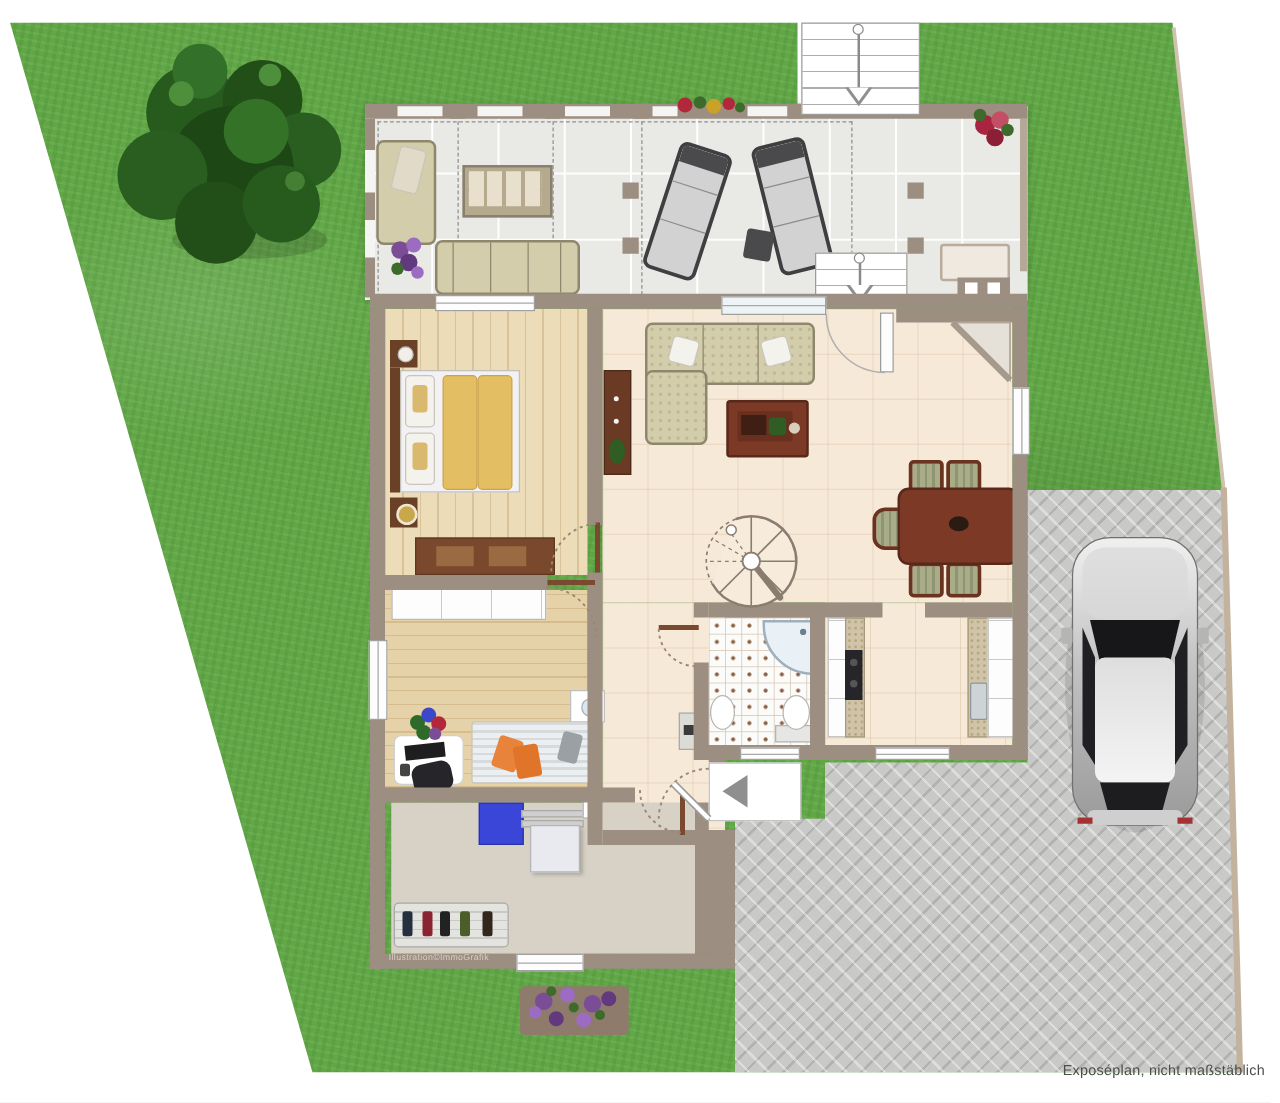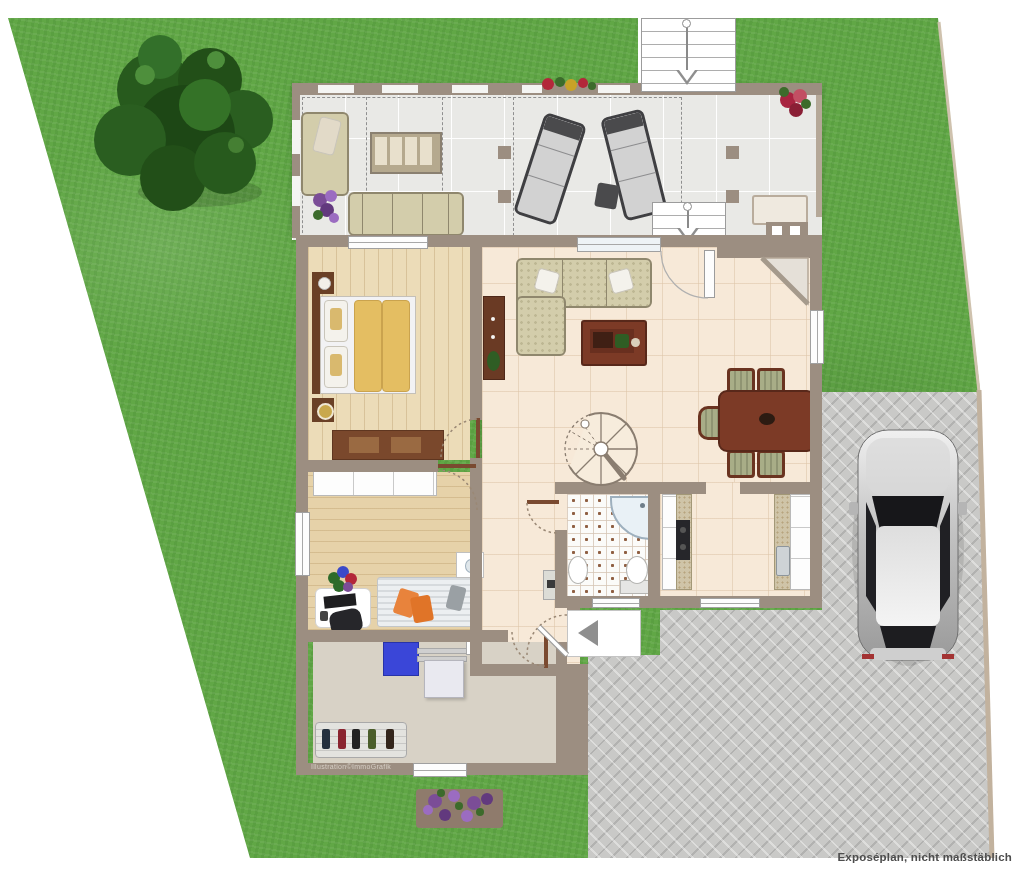--- a/index.html
+++ b/index.html
@@ -53,21 +53,21 @@
   .pillow{position:absolute;background:#f4f2ec;border:1px solid #c9c5ba;border-radius:4px;}
   .stairbox{position:absolute;background:#ffffff;border:1.5px solid #9c9c9c;
     background-image:repeating-linear-gradient(180deg, transparent 0 12px, #adadad 12px 13px);}
   .tri-down-o{position:absolute;width:0;height:0;border-left:11px solid transparent;border-right:11px solid transparent;border-top:15px solid #8f8f8f;}
   .tri-down-i{position:absolute;width:0;height:0;border-left:8px solid transparent;border-right:8px solid transparent;border-top:11px solid #ffffff;}
   .lounger{position:absolute;width:38px;height:100px;background:#d2d2d2;border:3px solid #3f3f42;border-radius:7px;overflow:hidden;}
   .lounger .seg{position:absolute;left:0;width:100%;height:1px;background:#8d8d8f;}
   .chair{position:absolute;background:repeating-linear-gradient(90deg,#a8ad87 0 4px,#8f9472 4px 6px);border:3px solid #6a3320;border-radius:4px;}
   .cab-white{position:absolute;background:#fdfdfd;border:1px solid #b9b9b9;}
   .counter{position:absolute;background:#cfc4a8;background-image:radial-gradient(circle,#b7a47e .8px,transparent 1.3px);background-size:5px 5px;border:1px solid #a39877;}
-  .txt-footer{position:absolute;top:851px;right:12px;font-size:11.5px;font-weight:700;color:#4d4d4d;letter-spacing:.2px;}
+  .txt-footer{position:absolute;top:851px;right:12px;font-size:11.5px;font-weight:400;color:#4d4d4d;letter-spacing:.2px;}
   .txt-watermark{position:absolute;left:311px;top:763px;font-size:7px;color:#d6cfc6;letter-spacing:.3px;}
   svg.layer{position:absolute;left:0;top:0;pointer-events:none;}
 </style>
 </head>
 <body>
 
 <div id="scene">
 
   <div class="grass"></div>
 

